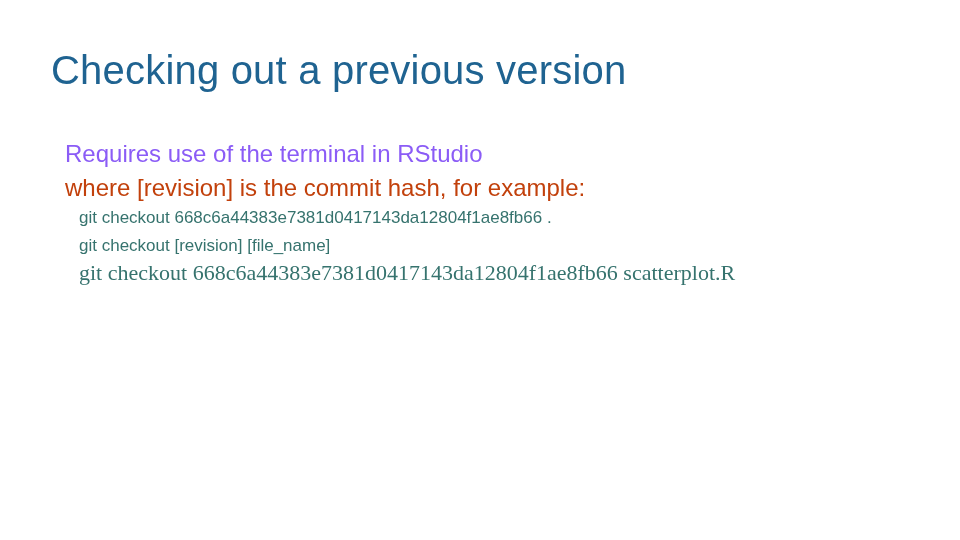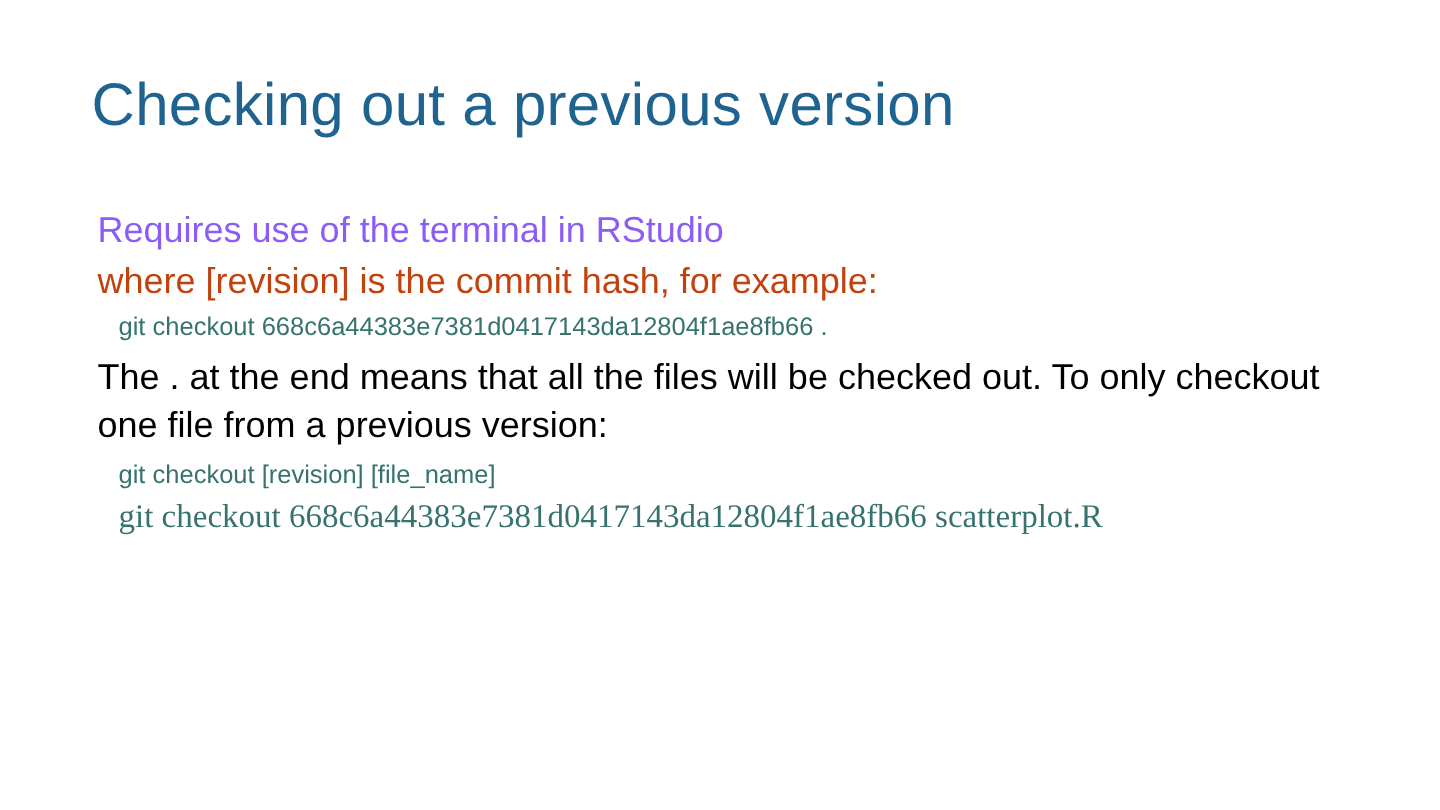--- a/index.html
+++ b/index.html
@@ -13,21 +13,21 @@
     overflow: hidden;
   }
   .slide {
     position: relative;
     width: 960px;
     height: 540px;
     box-sizing: border-box;
   }
   .title {
     position: absolute;
-    left: 61px;
+    left: 51px;
     top: 48px;
     font-size: 40px;
     font-weight: 300;
     color: #1f6391;
     letter-spacing: 0.2px;
   }
   .body {
     position: absolute;
     left: 65px;
     top: 140px;
@@ -90,17 +90,16 @@
 </head>
 <body>
 
 <div class="slide">
   <div class="title">Checking out a previous version</div>
 
   <div class="body">
     <p class="p1">Requires use of the terminal in RStudio</p>
     <p class="p2">where [revision] is the commit hash, for example:</p>
     <p class="code2">git checkout 668c6a44383e7381d0417143da12804f1ae8fb66 .</p>
-    <p class="p3">The . at the end means that all the files will be checked out. To only checkout one file from a previous version:</p>
     <p class="code3">git checkout [revision] [file_name]</p>
     <p class="code4">git checkout 668c6a44383e7381d0417143da12804f1ae8fb66 scatterplot.R</p>
   </div>
 </div>
 
 </body></html>

